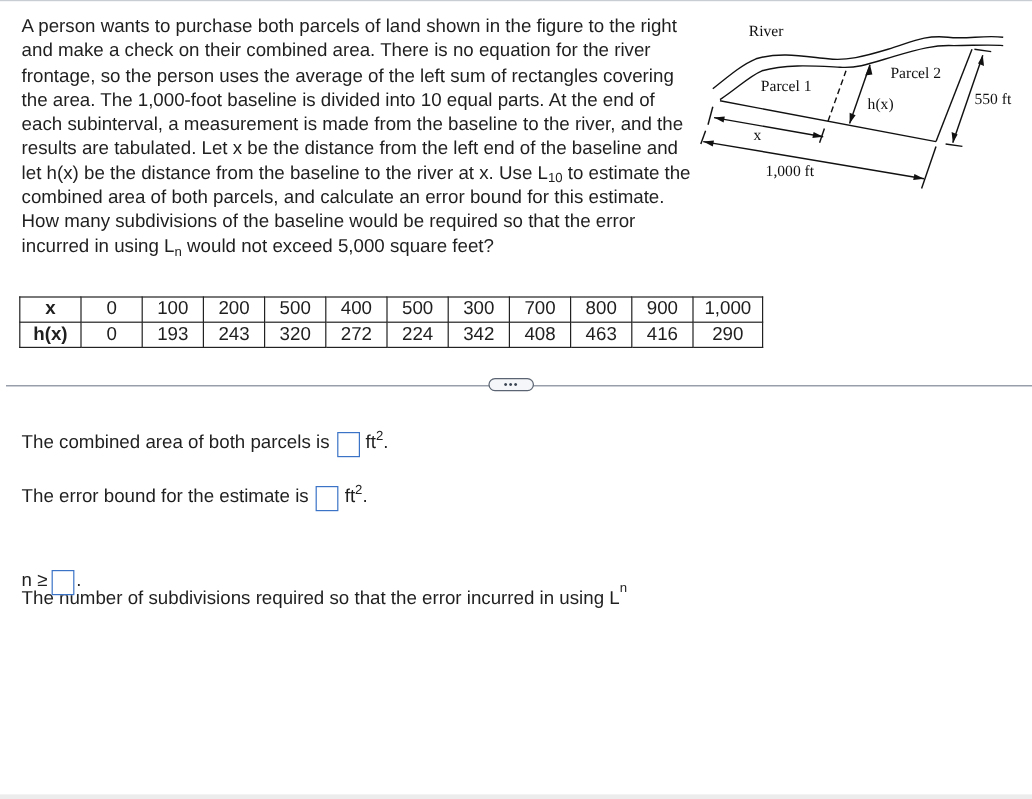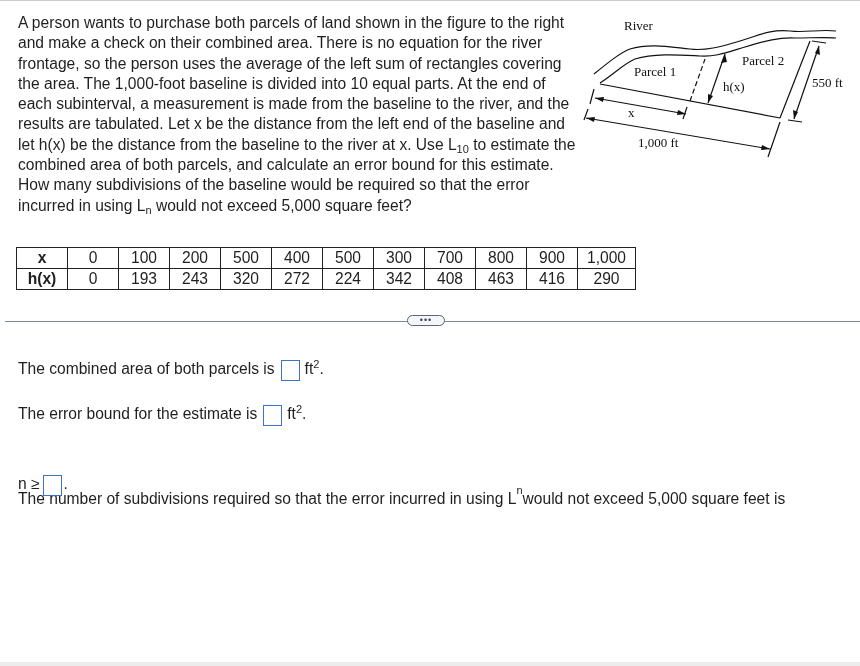--- a/index.html
+++ b/index.html
@@ -142,21 +142,20 @@
 
 <div class="answer-line" style="top:404px;">
   <span>The error bound for the estimate is</span>
   <span class="answer-box"></span>
   <span class="unit"><span>ft</span><sup>2</sup><span>.</span></span>
 </div>
 
 <div class="answer-line" style="top:445px;margin-top:44px;">
   <span>The number of subdivisions required so that the error incurred in using L</span>
     <sub style="font-size:11px;vertical-align:-4px;line-height:0;">n</sub>
-    <span> would not exceed 5,000 square feet is</span>
 </div>
 
 <div class="answer-line" style="top:474px;">
   <span>n ≥</span>
   <span class="answer-box" style="margin-left:3px;margin-right:2px;"></span>
   <span>.</span>
 </div>
 
 <div class="bottom-bar"></div>
 

